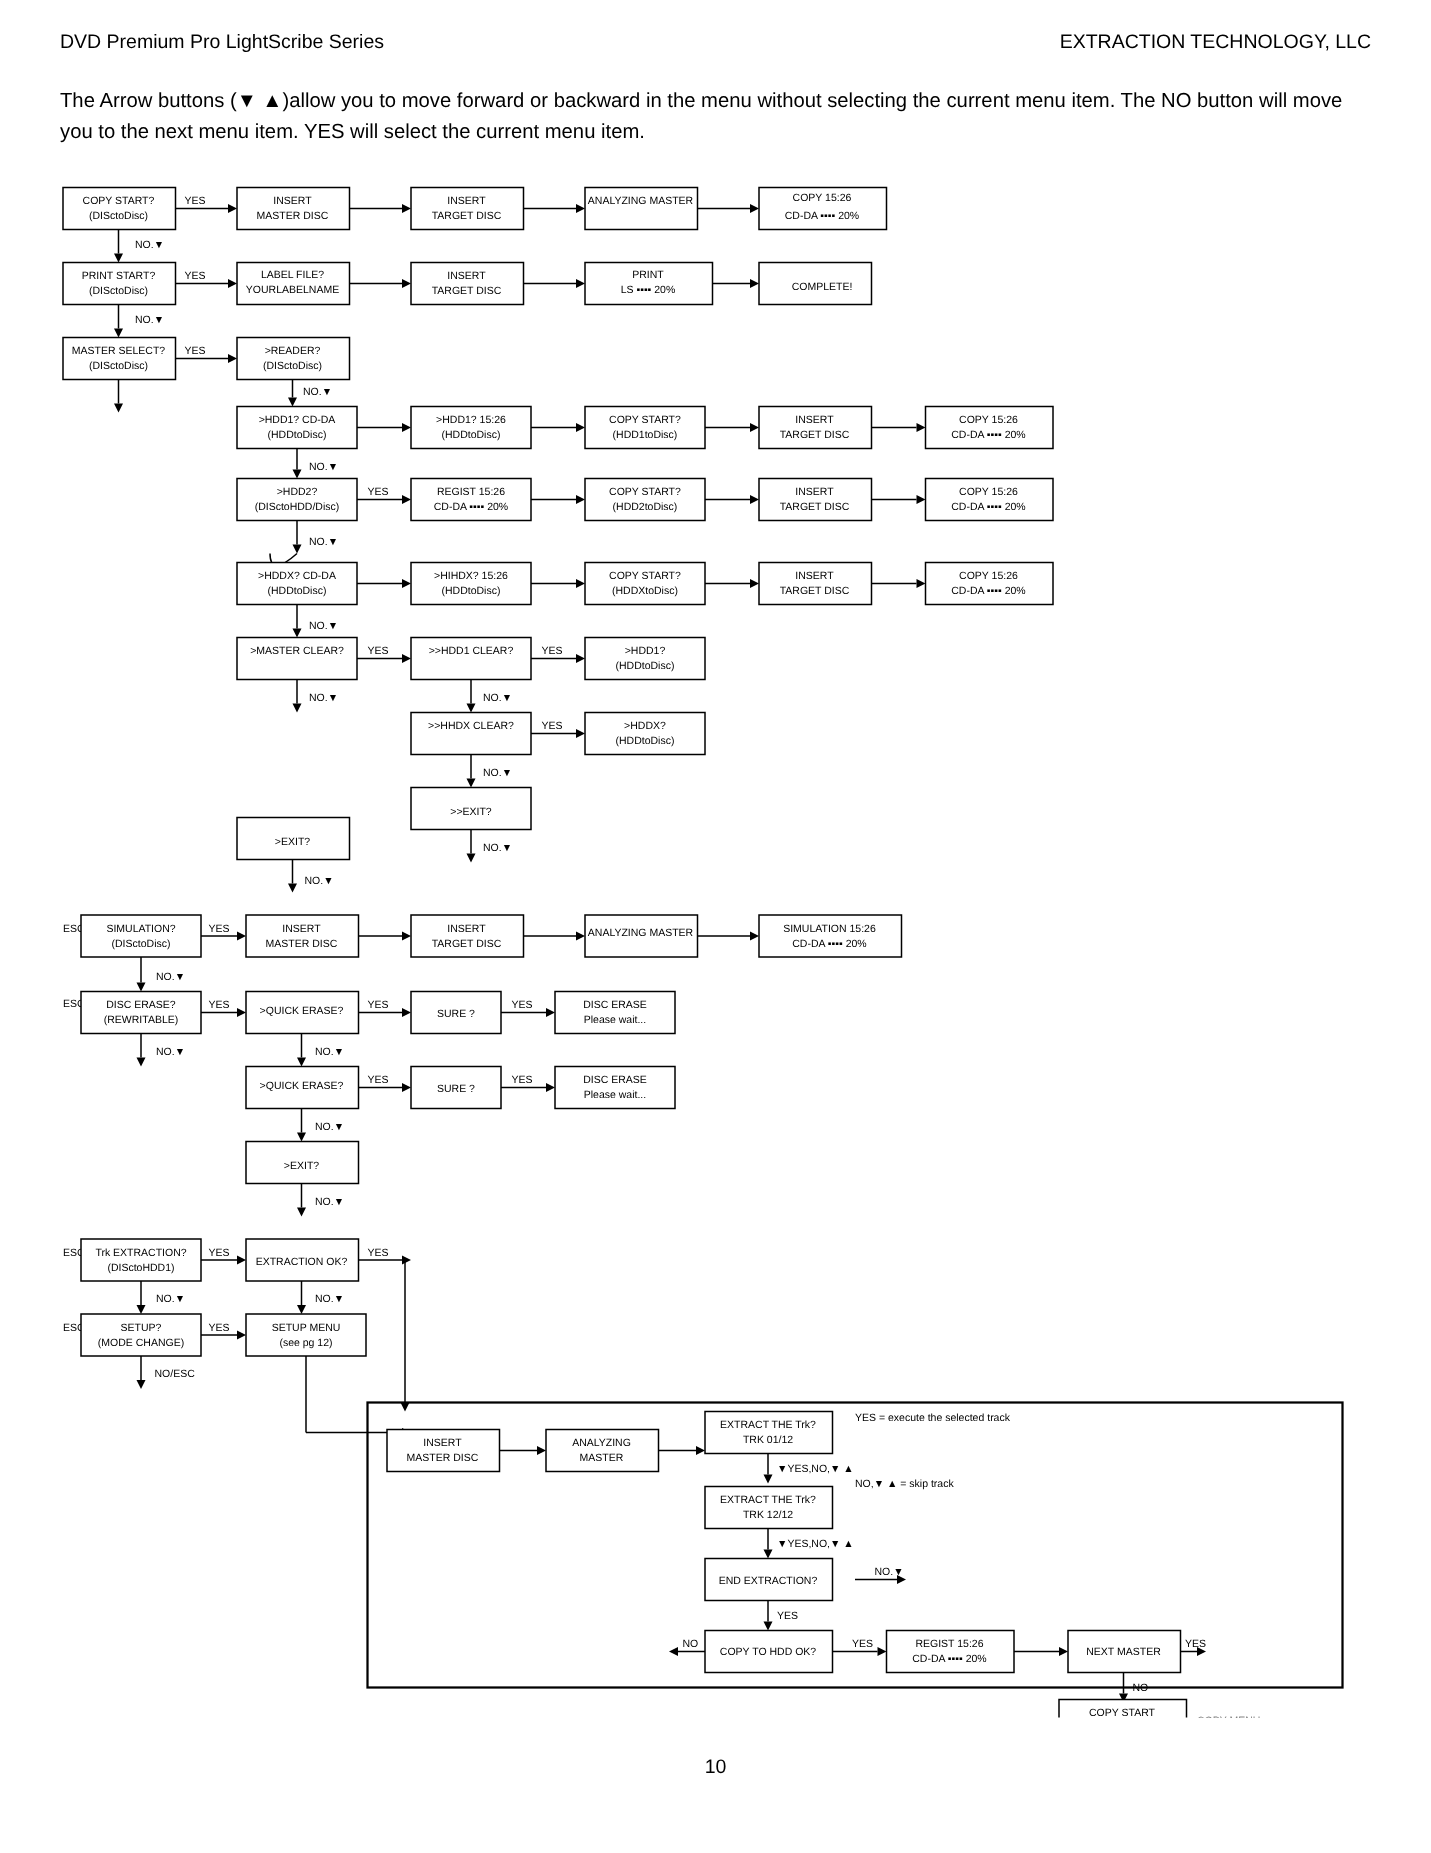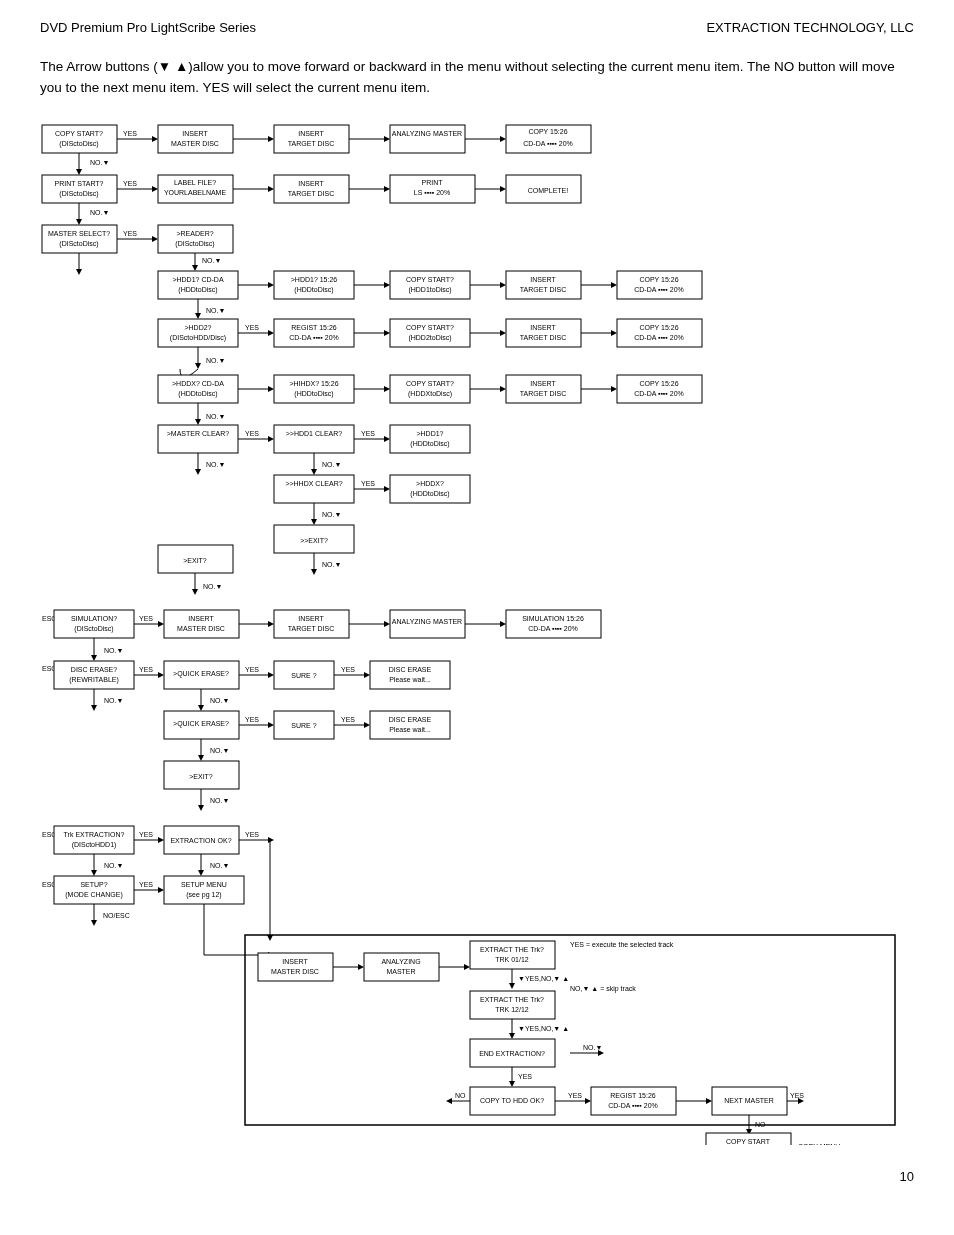--- a/index.html
+++ b/index.html
@@ -33,21 +33,21 @@
       line-height: 1.55;
       margin-bottom: 16px;
       max-width: 860px;
     }
     .diagram-area {
       position: relative;
       width: 880px;
       margin: 0 auto;
     }
     .page-number {
-      text-align: right;
+      text-align: center;
       margin-top: 20px;
       font-size: 13px;
     }
   </style>
 </head>
 <body>
 
 <div class="page-container">
   <div class="header">
     <span class="header-left">DVD Premium Pro LightScribe Series</span>

